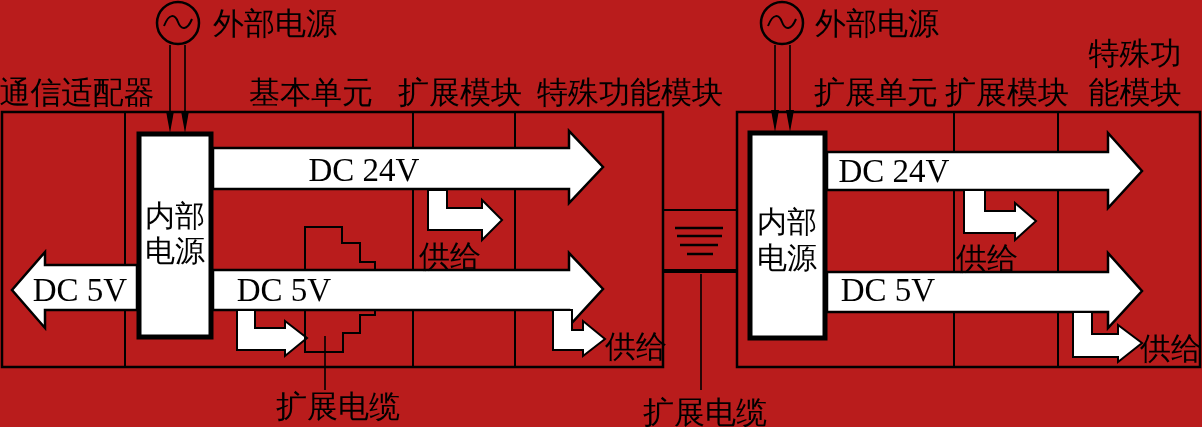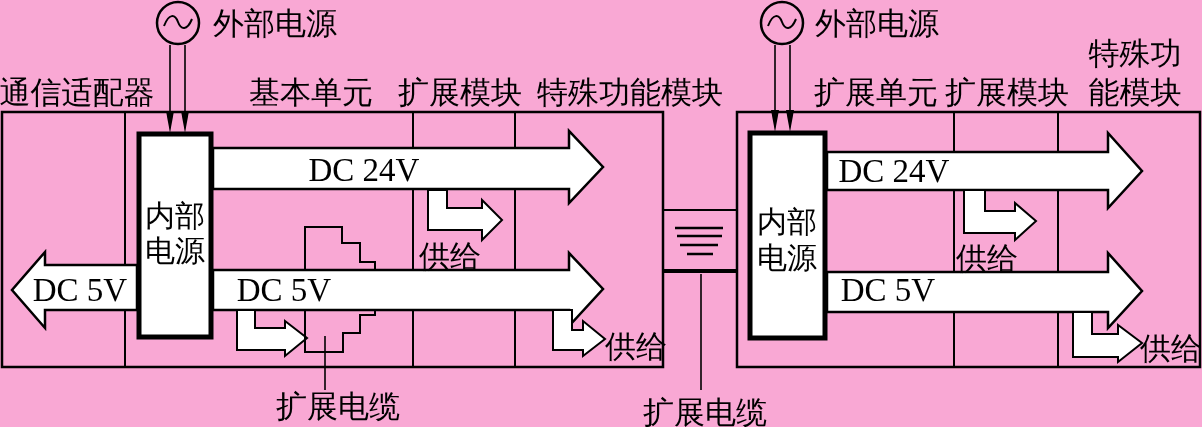--- a/index.html
+++ b/index.html
@@ -1,16 +1,16 @@
 <!DOCTYPE html>
 <html><head>
 <meta charset="utf-8">
 <style>
   html,body{margin:0;padding:0;background:#ffffff;}
-  .stage{position:relative;width:1202px;height:427px;background:#f9a8d4;overflow:hidden;}
+  .stage{position:relative;width:1202px;height:427px;background:#b91c1c;overflow:hidden;}
   svg{display:block;}
   .ln{stroke:#000;fill:none;stroke-width:2.5px;}
   .ln2{stroke:#000;fill:none;stroke-width:2px;}
   .ln15{stroke:#000;fill:none;stroke-width:1.6px;}
   .thick{stroke:#000;fill:#fff;stroke-width:5px;}
   .wh{fill:#fff;stroke:#000;stroke-width:2.5px;}
   .wh2{fill:#fff;stroke:#000;stroke-width:2px;}
   .solid{fill:#000;stroke:none;}
   text{font-family:"Liberation Serif","DejaVu Serif",serif;fill:#000;}
   .zh{font-size:31px;}

